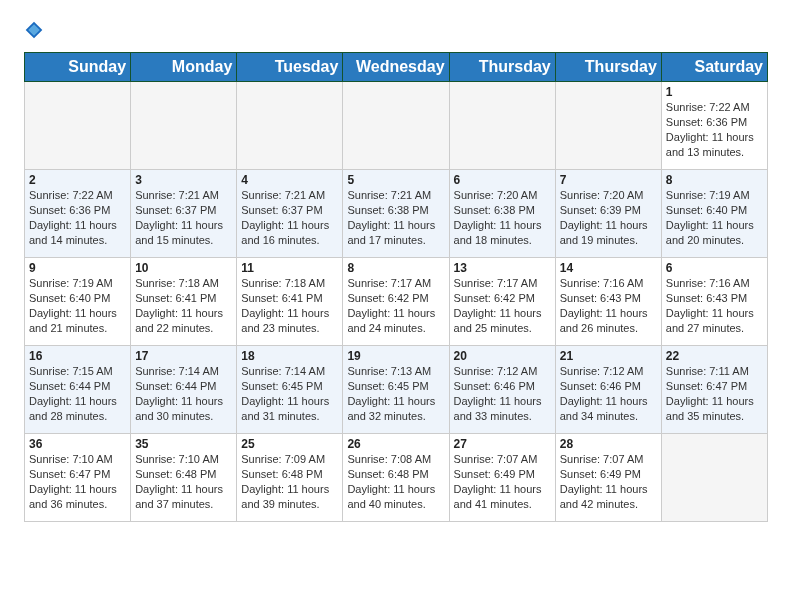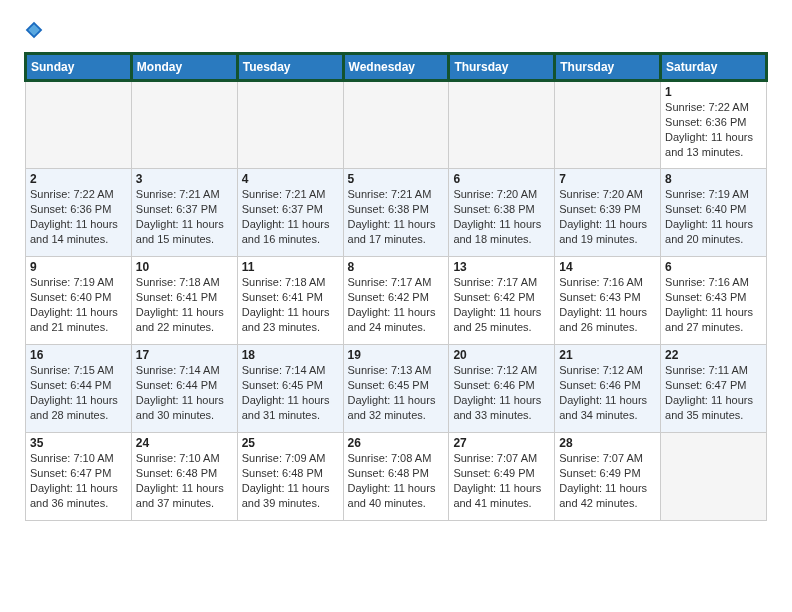--- a/index.html
+++ b/index.html
@@ -52,25 +52,25 @@
       margin-top: 2px;
     }
     .calendar {
       width: 100%;
       border-collapse: collapse;
       table-layout: fixed;
     }
     .calendar th {
       background: #2a7abf;
       color: #fff;
-      font-size: 12px;
+      font-size: 16px;
       font-weight: bold;
       padding: 5px 4px;
-      text-align: left;
-      border: 3px solid #14532d;
+      text-align: right;
+      border: 1px solid #14532d;
     }
     .calendar td {
       border: 1px solid #ccc;
       vertical-align: top;
       padding: 3px 4px;
       height: 88px;
       background: #fff;
     }
     .calendar td.empty {
       background: #f5f5f5;
@@ -287,28 +287,28 @@
           <td>
             <div class="day-number">22</div>
             <div class="day-info">Sunrise: 7:11 AM
 Sunset: 6:47 PM
 Daylight: 11 hours
 and 35 minutes.</div>
           </td>
         </tr>
         <tr>
           <td>
-            <div class="day-number">35</div>
+            <div class="day-number">36</div>
             <div class="day-info">Sunrise: 7:10 AM
 Sunset: 6:47 PM
 Daylight: 11 hours
 and 36 minutes.</div>
           </td>
           <td>
-            <div class="day-number">24</div>
+            <div class="day-number">35</div>
             <div class="day-info">Sunrise: 7:10 AM
 Sunset: 6:48 PM
 Daylight: 11 hours
 and 37 minutes.</div>
           </td>
           <td>
             <div class="day-number">25</div>
             <div class="day-info">Sunrise: 7:09 AM
 Sunset: 6:48 PM
 Daylight: 11 hours

